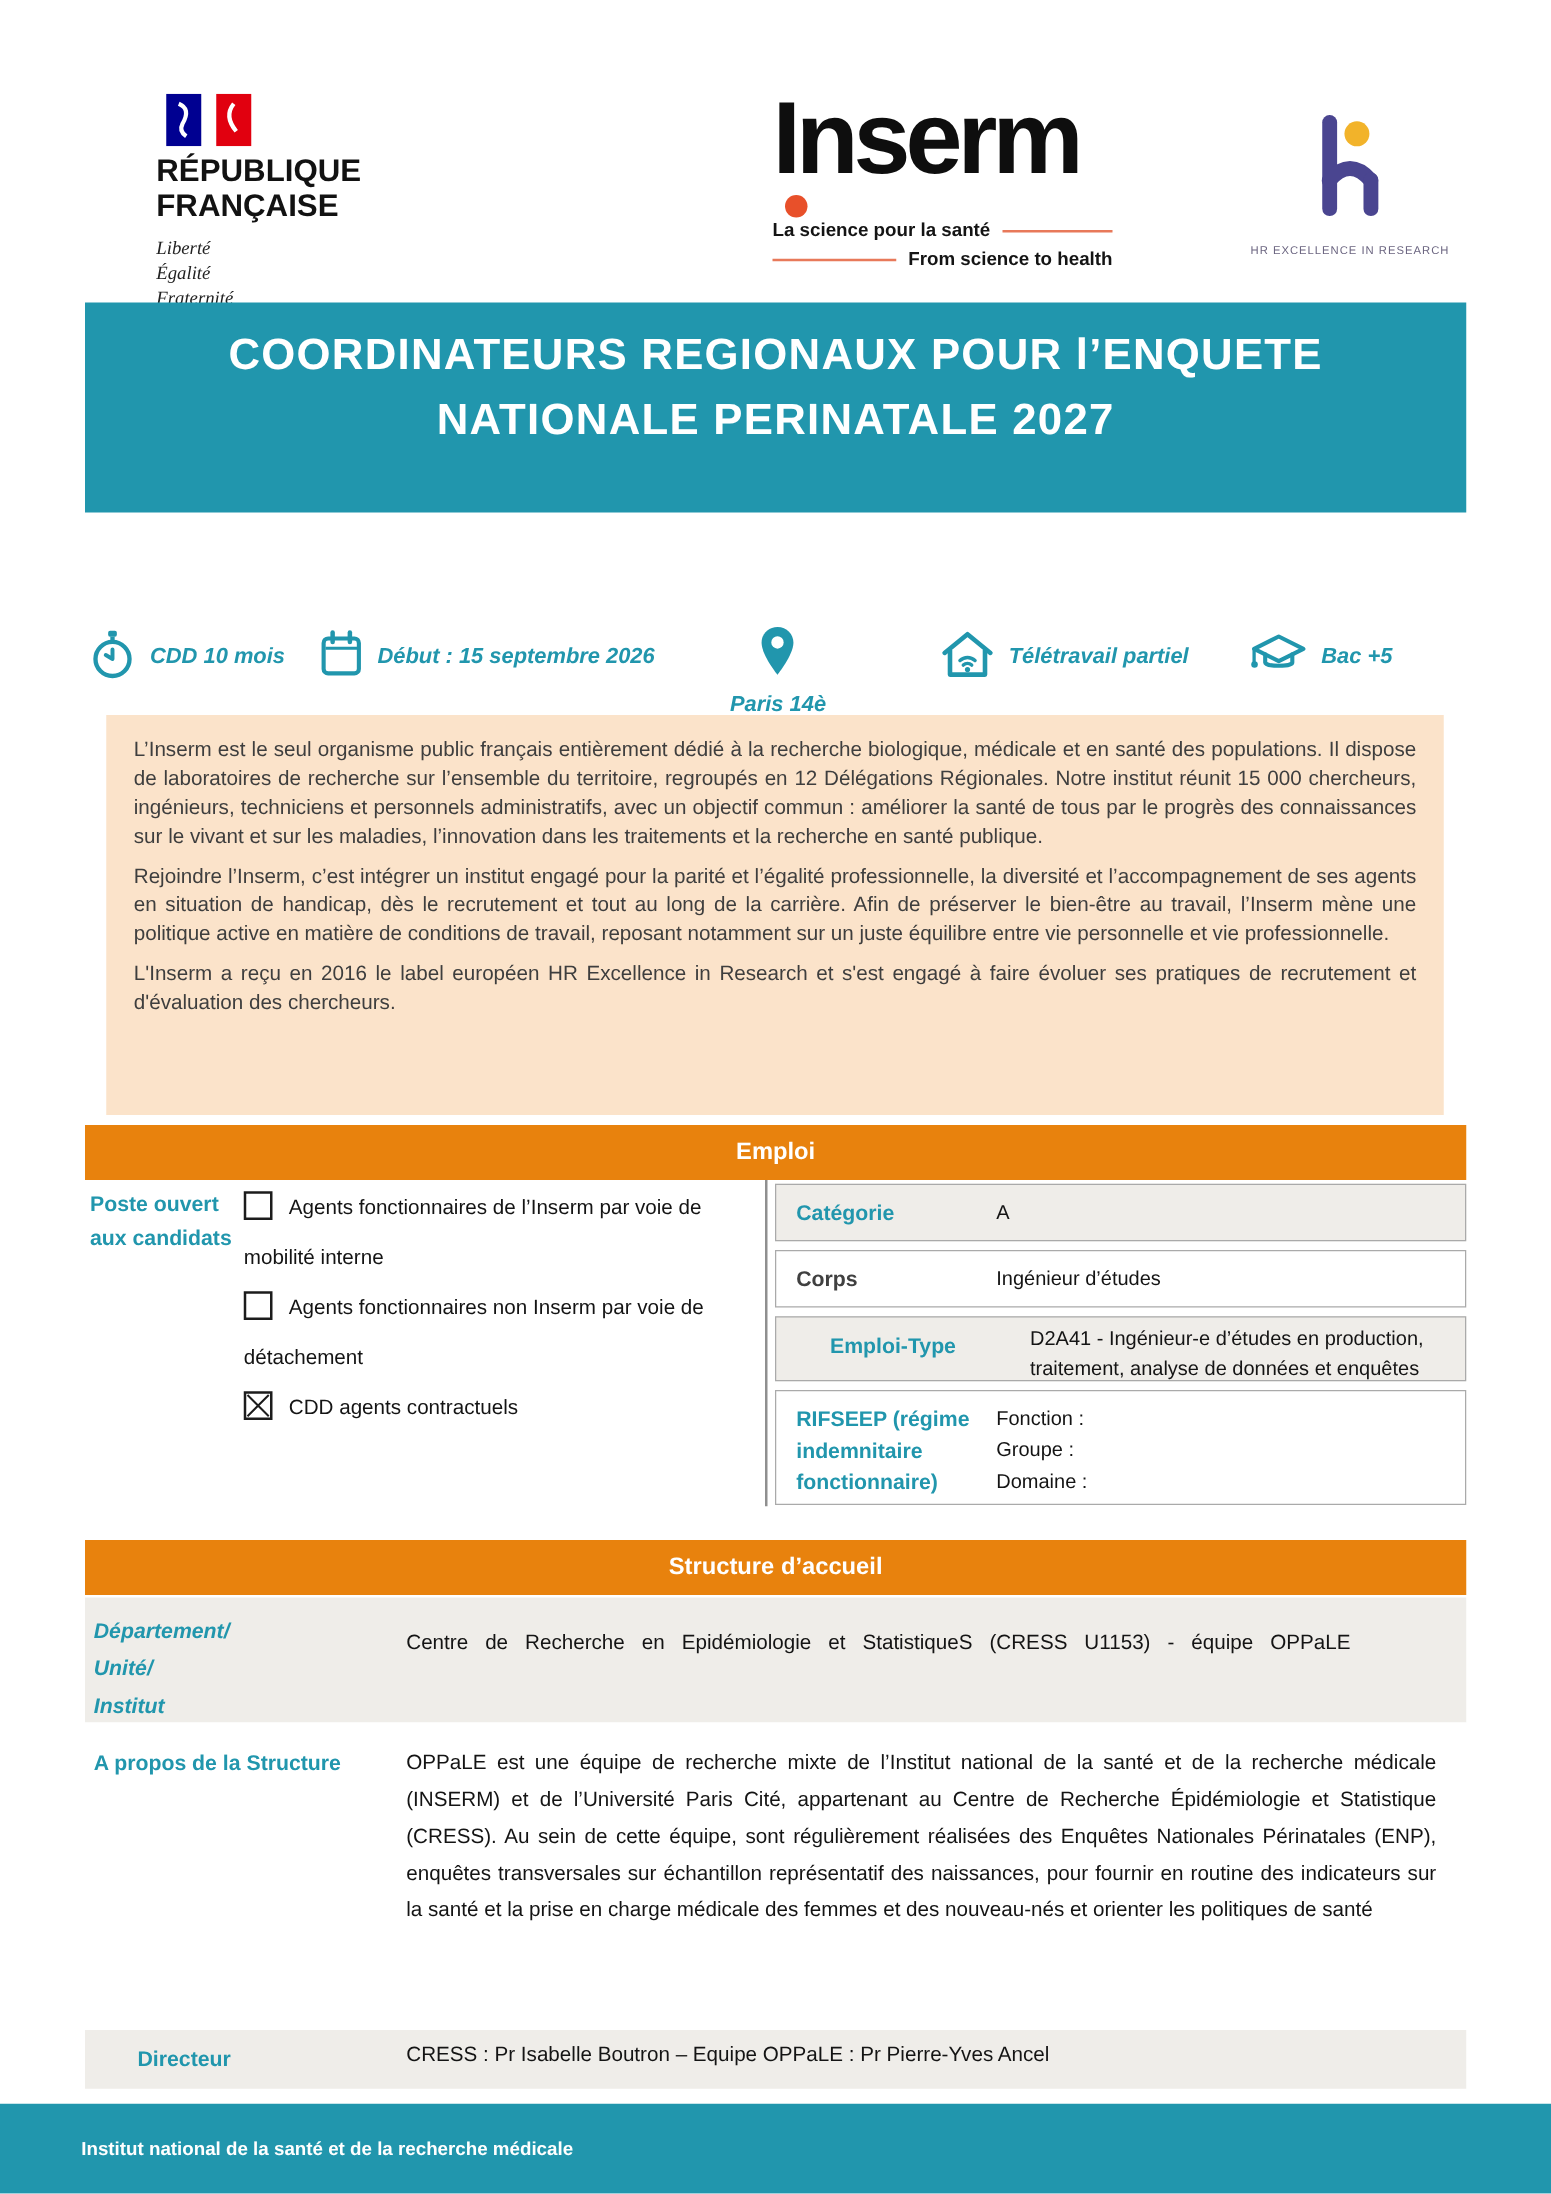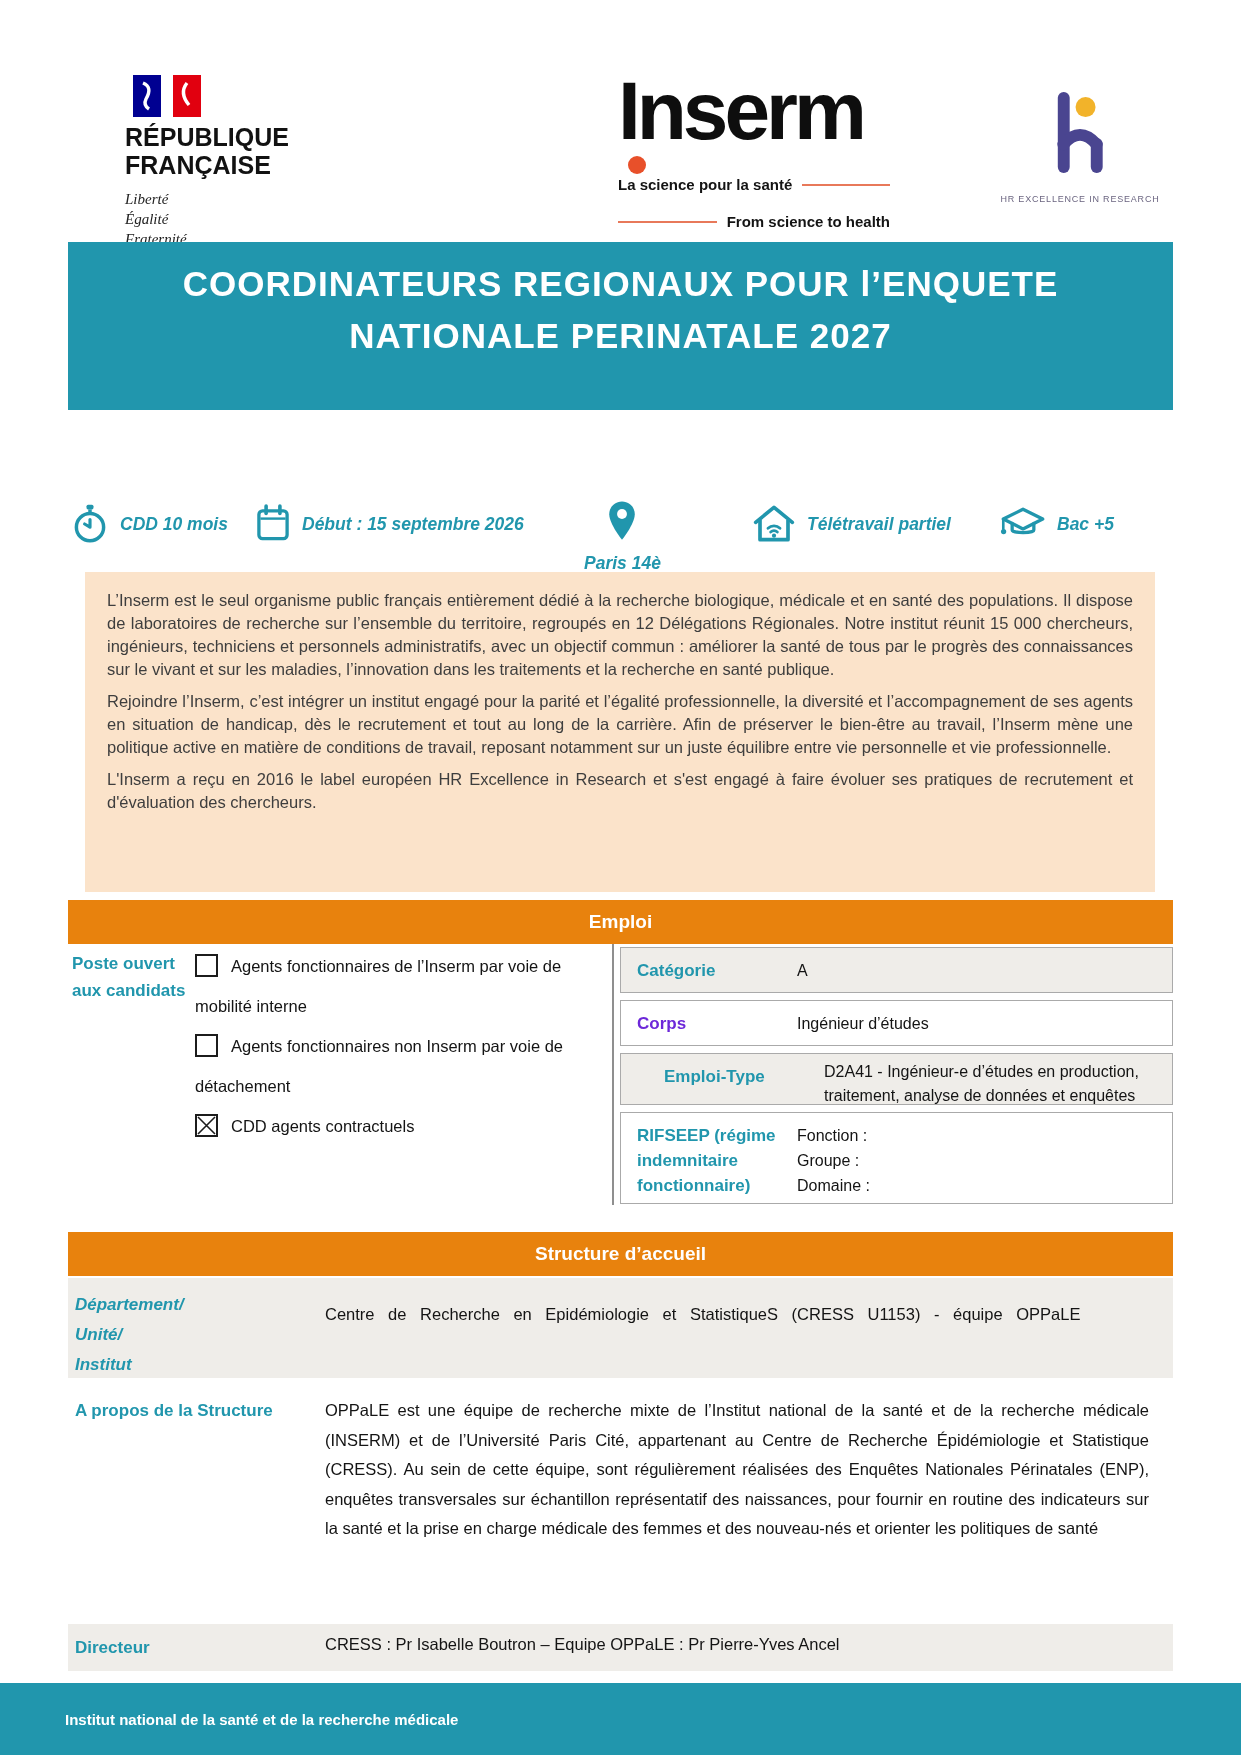--- a/index.html
+++ b/index.html
@@ -11,21 +11,21 @@
   .rf-logo { position:absolute; left:125px; top:75px; width:190px; }
   .rf-flag { display:block; margin:0 0 6px 6px; }
   .rf-name { font-size:25px; font-weight:bold; color:#121212; line-height:28px; letter-spacing:0px; }
   .rf-motto { margin-top:10px; font-family:"Liberation Serif", serif; font-style:italic; font-size:15px; line-height:20px; color:#222; }
 
   .inserm-logo { position:absolute; left:618px; top:68px; width:276px; }
   .inserm-word { font-size:82px; font-weight:bold; letter-spacing:-4px; color:#0e0e0e; line-height:86px; }
   .inserm-dot { position:absolute; left:10px; top:88px; width:18px; height:18px; border-radius:50%; }
   .inserm-taglines { margin-top:22px; width:272px; font-size:15px; font-weight:bold; color:#141414; }
   .tg-row { display:flex; align-items:center; }
-  .tg-row.second { margin-top:20px; }
+  .tg-row.second { margin-top:6px; }
   .tg-line { height:2px; flex:1 1 auto; margin:0 0 0 10px; }
   .tg-row.second .tg-line { margin:0 10px 0 0; }
 
   .hr-logo { position:absolute; left:985px; top:92px; width:190px; text-align:center; }
   .hr-caption { margin-top:6px; font-size:9px; letter-spacing:0.8px; color:#6b6580; white-space:nowrap;text-align:center; }
 
   
   .title-banner { position:absolute; left:68px; top:242px; width:1105px; height:168px;
                   color:#fff; text-align:center; padding-top:16px; }
   .title-banner .t-line { font-size:35px; font-weight:bold; letter-spacing:1px; line-height:52px; }
@@ -70,21 +70,21 @@
   .s-row-dept { top:1278px; height:100px; }
   .s-row-apropos { top:1378px; height:246px; background:#fff; }
   .s-row-directeur { top:1624px; height:47px; }
   .s-label { position:absolute; left:7px; top:0; width:240px; font-size:17px; font-weight:bold;
              line-height:30px; white-space:pre-line; }
   .s-value { position:absolute; left:257px; width:824px; font-size:16.5px; color:#141414; }
   .dept-label { top:12px;font-style:italic; }
   .dept-value { top:22px; line-height:29px; text-align:justify; word-spacing:9px; }
   .apropos-label { top:18px; }
   .apropos-value { top:18px; line-height:29.5px; text-align:justify; }
-  .directeur-label { top:9px; }
+  .directeur-label { top:9px;margin-left:35px; }
   .directeur-value { top:11px; }
 
   
   .footer-bar { position:absolute; left:0; top:1683px; width:1241px; height:72px;
                 display:flex; align-items:center; padding-left:65px; }
   .footer-bar span { color:#fff; font-size:15px; font-weight:bold; }
 </style>
 </head>
 <body>
 
@@ -217,21 +217,21 @@
   </div>
 
   <div class="v-divider"></div>
 
   <div class="detail-row row-categorie" style="background:#EFEDE9;">
     <div class="detail-label" style="color:#2196AD;">Catégorie</div>
     <div class="detail-value">A</div>
   </div>
 
   <div class="detail-row row-corps" style="background:#ffffff;">
-    <div class="detail-label" style="color:#6d28d9;">Corps</div>
+    <div class="detail-label" style="color:#404040;">Corps</div>
     <div class="detail-value">Ingénieur d’études</div>
   </div>
 
   <div class="detail-row row-emploitype" style="background:#EFEDE9;padding-left:27px;">
     <div class="detail-label" style="color:#2196AD;">Emploi-Type</div>
     <div class="detail-value">D2A41 - Ingénieur-e d’études en production, traitement, analyse de données et enquêtes</div>
   </div>
 
   <div class="detail-row row-rifseep" style="background:#ffffff;">
     <div class="detail-label" style="color:#2196AD;">RIFSEEP (régime indemnitaire fonctionnaire)</div>

